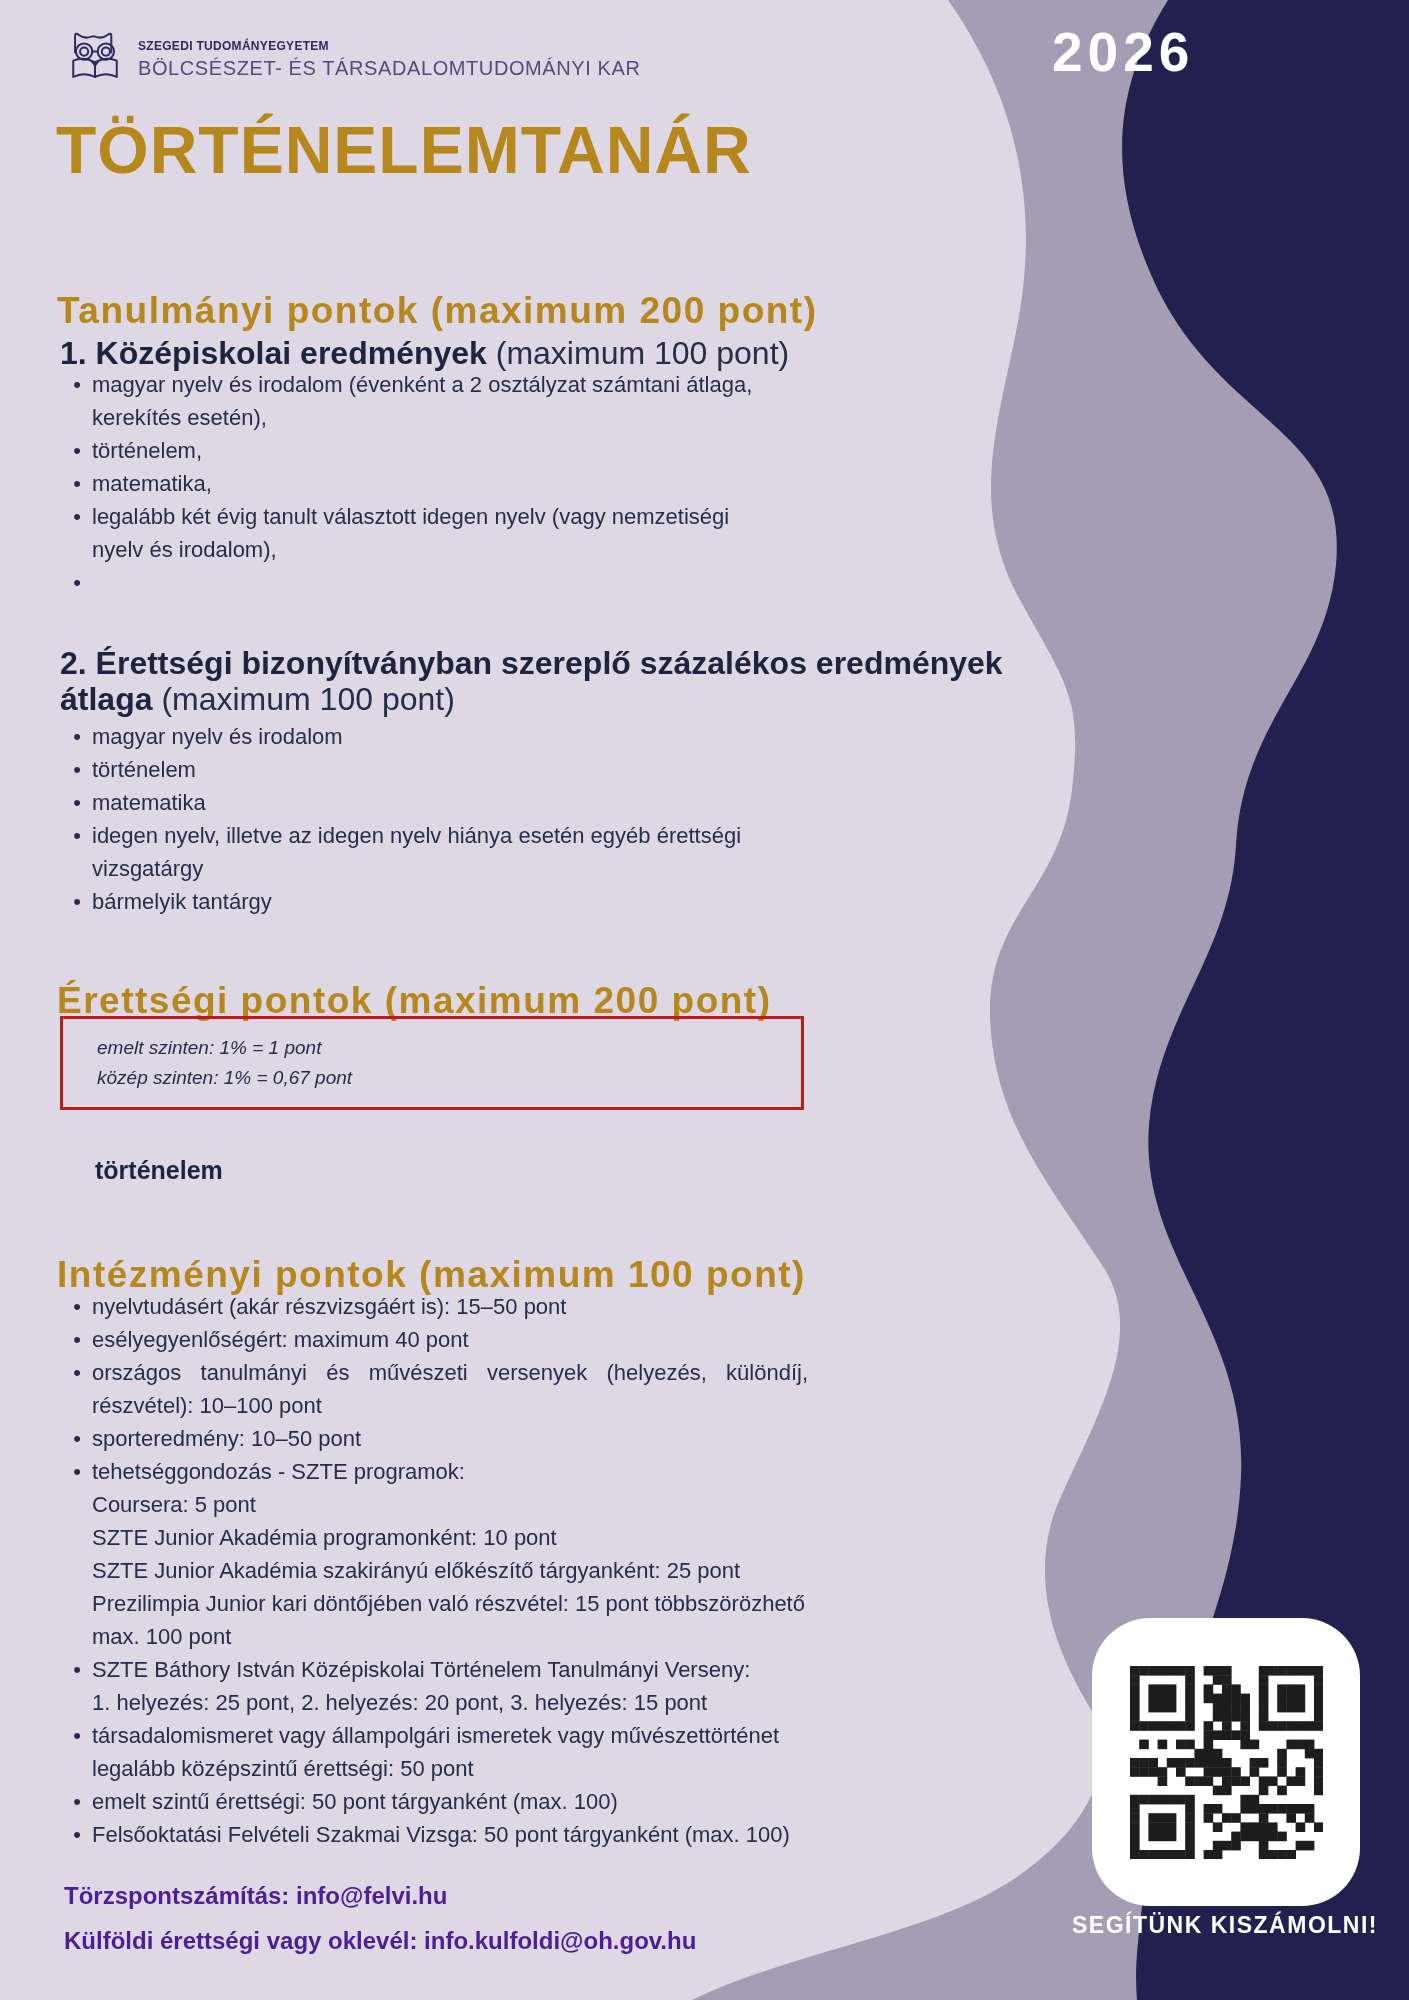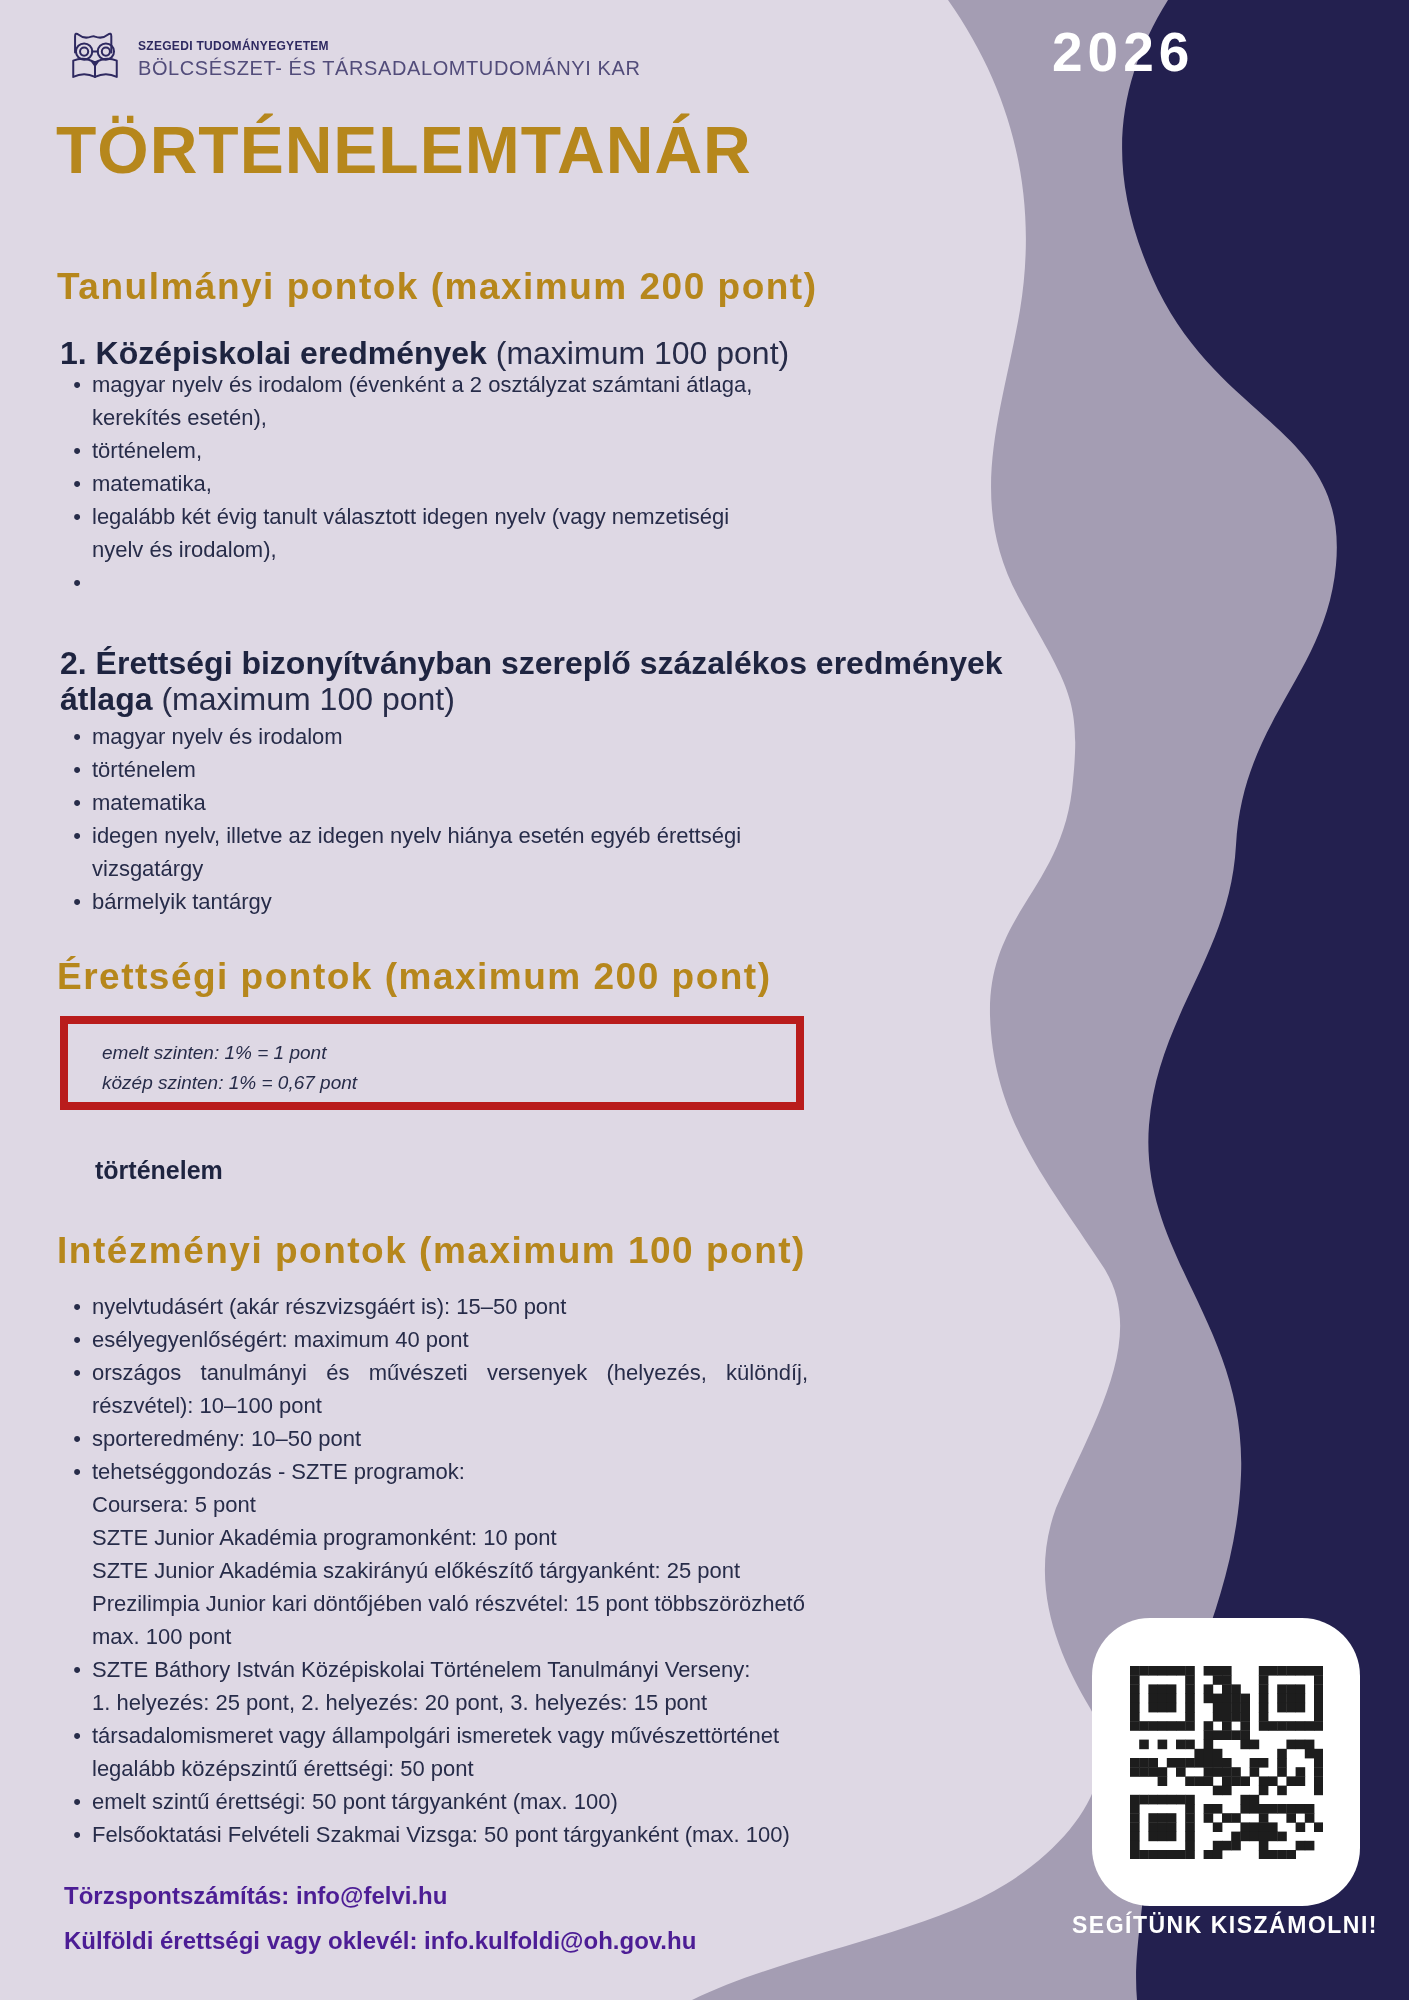--- a/index.html
+++ b/index.html
@@ -9,41 +9,41 @@
   }
   .waves{position:absolute;inset:0;width:1409px;height:2000px;}
   
   .logo{position:absolute;left:66px;top:28px;display:flex;align-items:center;gap:14px;}
   .logo-ic{flex:none;}
   .logo-l1{font-size:12px;font-weight:bold;color:#2e2960;letter-spacing:.3px;}
   .logo-l2{font-size:20px;color:#524c7a;letter-spacing:.6px;margin-top:4px;}
   .year{position:absolute;left:1052px;top:20px;font-size:55px;font-weight:bold;color:#ffffff;letter-spacing:5px;}
   
   .title{position:absolute;left:56px;top:112px;font-size:66px;font-weight:bold;color:#b6871c;letter-spacing:1px;white-space:nowrap;}
-  .h2{position:absolute;left:57px;font-size:37px;font-weight:bold;color:#b6871c;letter-spacing:1.5px;white-space:nowrap;}
+  .h2{position:absolute;left:57px;font-size:37px;font-weight:bold;color:#b6871c;letter-spacing:1.5px;white-space:nowrap;margin-top:24px;}
   #h2-tan{top:266px}
   #h2-ere{top:956px}
   #h2-int{top:1230px}
   .sub{position:absolute;left:60px;font-size:32px;line-height:36px;white-space:nowrap;margin-top:9px;}
   .sub .bld{font-weight:bold;color:#1e2440;}
   #sub1{top:326px}
   #sub2{top:636px}
   
   .list{position:absolute;left:62px;}
   #list1{top:368px}
   #list2{top:720px}
   #list3{top:1290px}
   .row{display:flex;line-height:33px;font-size:22px;white-space:nowrap;}
   .row .dot{flex:none;width:30px;text-align:center;color:#272c49;}
   .row.nob .dot{visibility:hidden;}
   .row.it .txt{font-style:italic;}
   .row.just{white-space:normal;}
   .row.just .txt{width:716px;text-align:justify;text-align-last:justify;}
   
-  .box{position:absolute;left:60px;top:1016px;width:744px;height:94px;border:8px solid #b91c1c;
+  .box{position:absolute;left:60px;top:1016px;width:744px;height:94px;border:3px solid #b91c1c;
        box-sizing:border-box;padding:14px 0 0 34px;font-style:italic;font-size:19px;line-height:30px;color:#272c49;}
   .subject{position:absolute;left:95px;top:1156px;font-size:25px;font-weight:bold;color:#1e2440;}
   
   .footer{position:absolute;left:64px;font-size:24px;font-weight:bold;color:#4c1d95;white-space:nowrap;}
   #f1{top:1882px}
   #f2{top:1927px}
   
   .qr-card{position:absolute;left:1092px;top:1618px;width:268px;height:288px;background:#ffffff;border-radius:58px;}
   .qr-box{position:absolute;left:38px;top:48px;}
   .help{position:absolute;left:1055px;top:1912px;width:340px;text-align:center;

